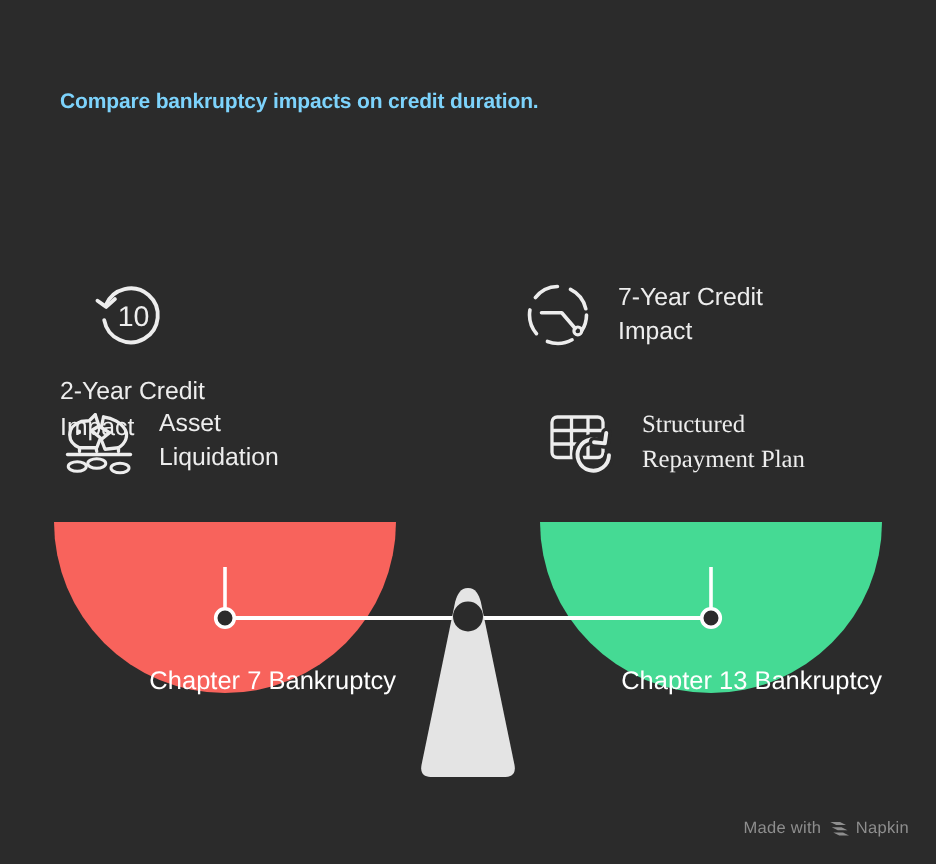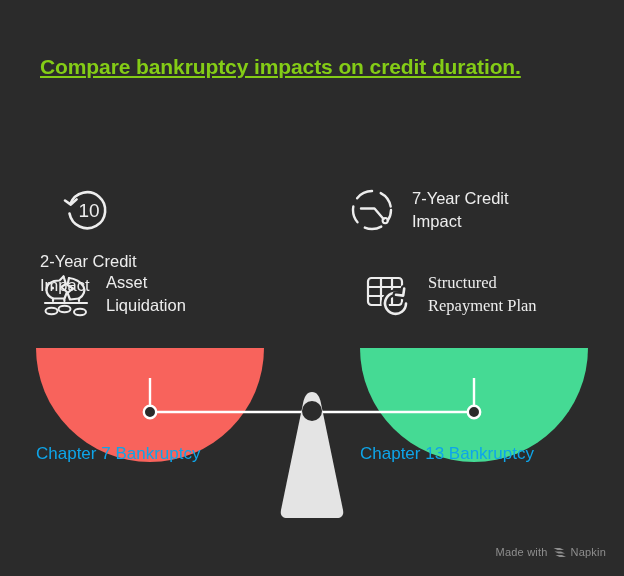--- a/index.html
+++ b/index.html
@@ -20,27 +20,26 @@
     width: 624px;
     height: 576px;
   }
 
   
   .title {
     position: absolute;
     left: 40px;
     top: 52px;
     width: 560px;
-    font-size: 21px;
+    font-size: 14px;
     font-weight: bold;
-    color: #84cc16;
+    color: #7dd3fc;
     letter-spacing: -0.1px;
     line-height: 30px;
     white-space: nowrap;
-    text-decoration: underline;
   }
 
   
   .feature {
     position: absolute;
     display: flex;
     align-items: center;
     gap: 14px;
   }
   .feature .ficon {
@@ -70,22 +69,22 @@
     width: 624px;
     height: 200px;
     display: block;
   }
 
   
   .pan-caption {
     position: absolute;
     top: 444px;
     font-size: 17px;
-    color: #0ea5e9;
-    text-align: left;
+    color: #ffffff;
+    text-align: right;
     white-space: nowrap;
   }
   .cap-left  { left: 36px;  width: 228px; }
   .cap-right { left: 360px; width: 228px; }
 
   
   .watermark {
     position: absolute;
     right: 18px;
     bottom: 18px;

